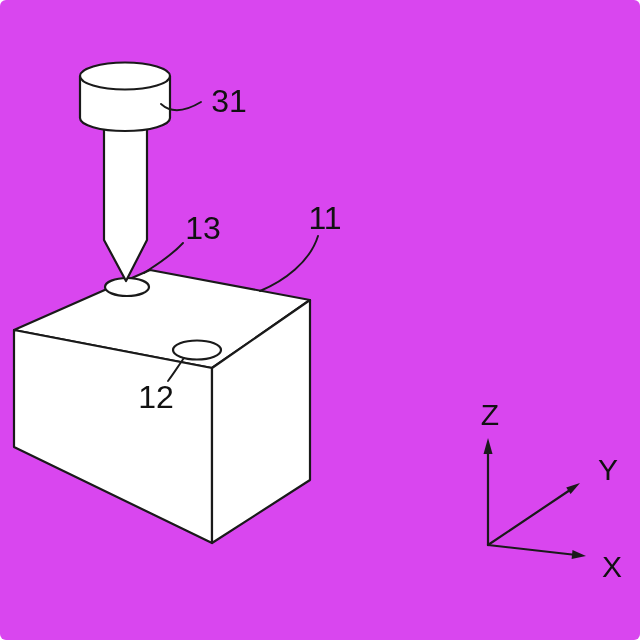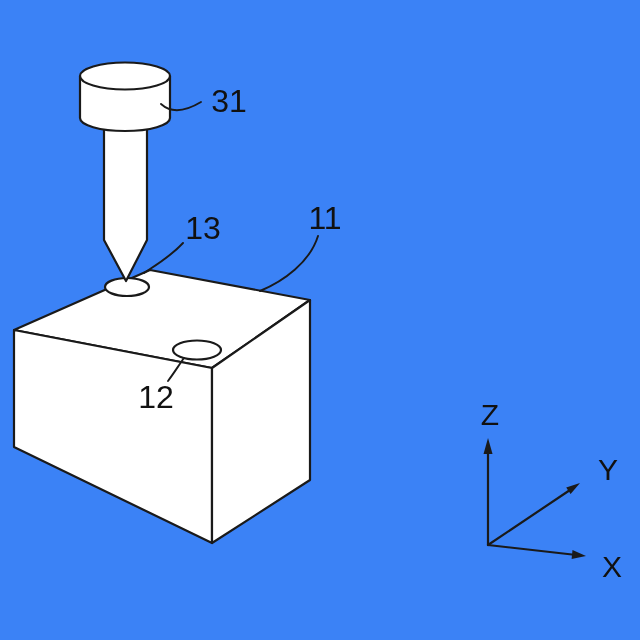--- a/index.html
+++ b/index.html
@@ -4,23 +4,24 @@
 <style>
   html, body {
     margin: 0;
     padding: 0;
     background: #ffffff;
   }
   .page {
     position: relative;
     width: 640px;
     height: 640px;
-    background: #3b82f6;
+    background: #d946ef;
     overflow: hidden;
     font-family: "Liberation Sans", sans-serif;
+    border-radius: 6px;
   }
   svg {
     display: block;
   }
   .line {
     fill: none;
     stroke: #1a1a1a;
     stroke-width: 2.2;
     stroke-linecap: round;
     stroke-linejoin: round;

